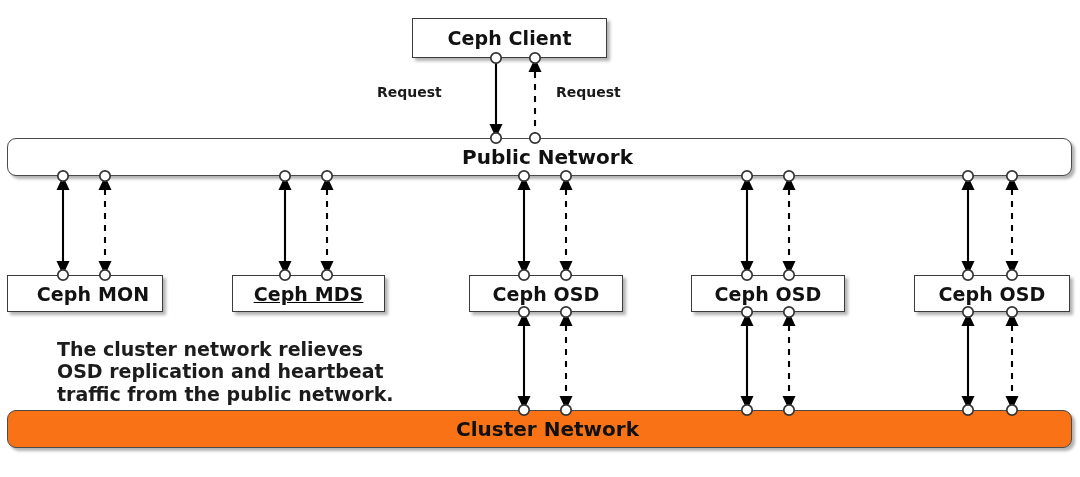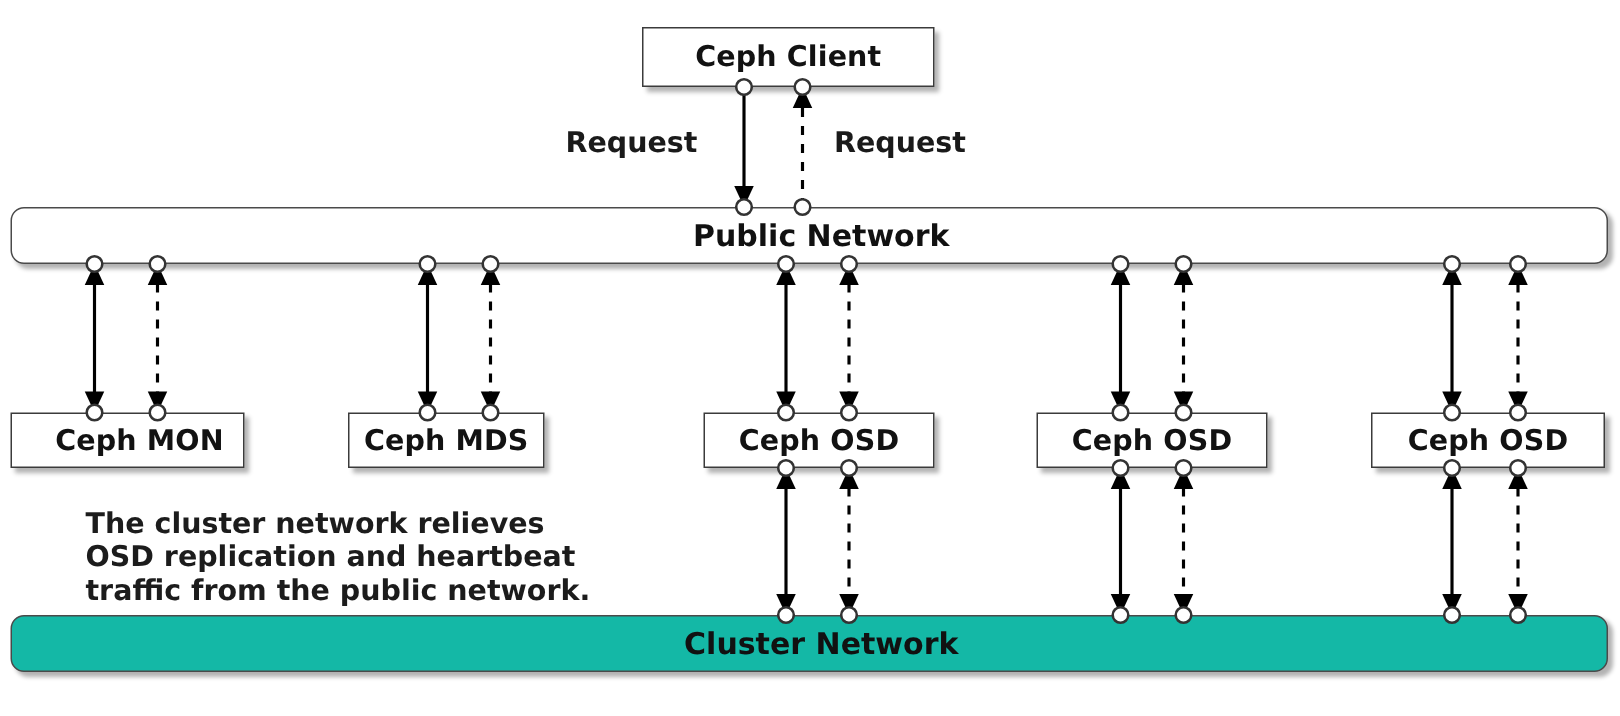--- a/index.html
+++ b/index.html
@@ -52,24 +52,24 @@
     z-index: 3;
     padding-left: 16px;
   }
   .net-bar .lbl {
     font-size: 20px;
     font-weight: 700;
     color: #111111;
     white-space: nowrap;
   }
   #public-network { background: #ffffff; }
-  #cluster-network { background: #14b8a6; }
+  #cluster-network { background: #f97316; }
   .edge-label {
     position: absolute;
-    font-size: 19px;
+    font-size: 14px;
     font-weight: 700;
     color: #1a1a1a;
     white-space: nowrap;
     z-index: 4;
   }
   #caption {
     position: absolute;
     font-size: 19px;
     font-weight: 700;
     color: #1c1c1c;
@@ -167,21 +167,21 @@
       <circle cx="747" cy="275" r="5.2" fill="#ffffff" stroke="#333333" stroke-width="1.7"></circle>
       <circle cx="789" cy="275" r="5.2" fill="#ffffff" stroke="#333333" stroke-width="1.7"></circle>
       <circle cx="747" cy="312" r="5.2" fill="#ffffff" stroke="#333333" stroke-width="1.7"></circle>
       <circle cx="789" cy="312" r="5.2" fill="#ffffff" stroke="#333333" stroke-width="1.7"></circle>
       <circle cx="968" cy="275" r="5.2" fill="#ffffff" stroke="#333333" stroke-width="1.7"></circle>
       <circle cx="1012" cy="275" r="5.2" fill="#ffffff" stroke="#333333" stroke-width="1.7"></circle>
       <circle cx="968" cy="312" r="5.2" fill="#ffffff" stroke="#333333" stroke-width="1.7"></circle>
       <circle cx="1012" cy="312" r="5.2" fill="#ffffff" stroke="#333333" stroke-width="1.7"></circle>
     </svg>
 
-  <div class="node-box" id="client-box" style="left: 428px; top: 18px; width: 195px; height: 40px; justify-content: center;">
+  <div class="node-box" id="client-box" style="left: 412px; top: 18px; width: 195px; height: 40px; justify-content: center;">
     <span class="lbl">Ceph Client</span>
   </div>
 
   <div class="edge-label" id="flow-label-0" style="left: 377px; top: 84px;">Request</div>
   <div class="edge-label" id="flow-label-1" style="left: 556px; top: 84px;">Request</div>
 
   <div class="net-bar" id="public-network" style="left: 7px; top: 138px; width: 1065px; height: 38px;">
     <span class="lbl">Public Network</span>
   </div>
 
@@ -190,21 +190,21 @@
   </div>
 
   <div id="caption" style="left: 57px; top: 338px;">The cluster network relieves
 OSD replication and heartbeat
 traffic from the public network.</div>
 
   <div id="node-host">
       <div class="node-box" style="left: 7px; top: 275px; width: 156px; height: 37px; padding-left: 16px;">
         <span class="lbl">Ceph MON</span>
       </div>
-      <div class="node-box" style="left: 232px; top: 275px; width: 131px; height: 37px;">
+      <div class="node-box" style="left: 232px; top: 275px; width: 153px; height: 37px; text-decoration: underline;">
         <span class="lbl">Ceph MDS</span>
       </div>
       <div class="node-box" style="left: 469px; top: 275px; width: 154px; height: 37px;">
         <span class="lbl">Ceph OSD</span>
       </div>
       <div class="node-box" style="left: 691px; top: 275px; width: 154px; height: 37px;">
         <span class="lbl">Ceph OSD</span>
       </div>
       <div class="node-box" style="left: 914px; top: 275px; width: 156px; height: 37px;">
         <span class="lbl">Ceph OSD</span>

